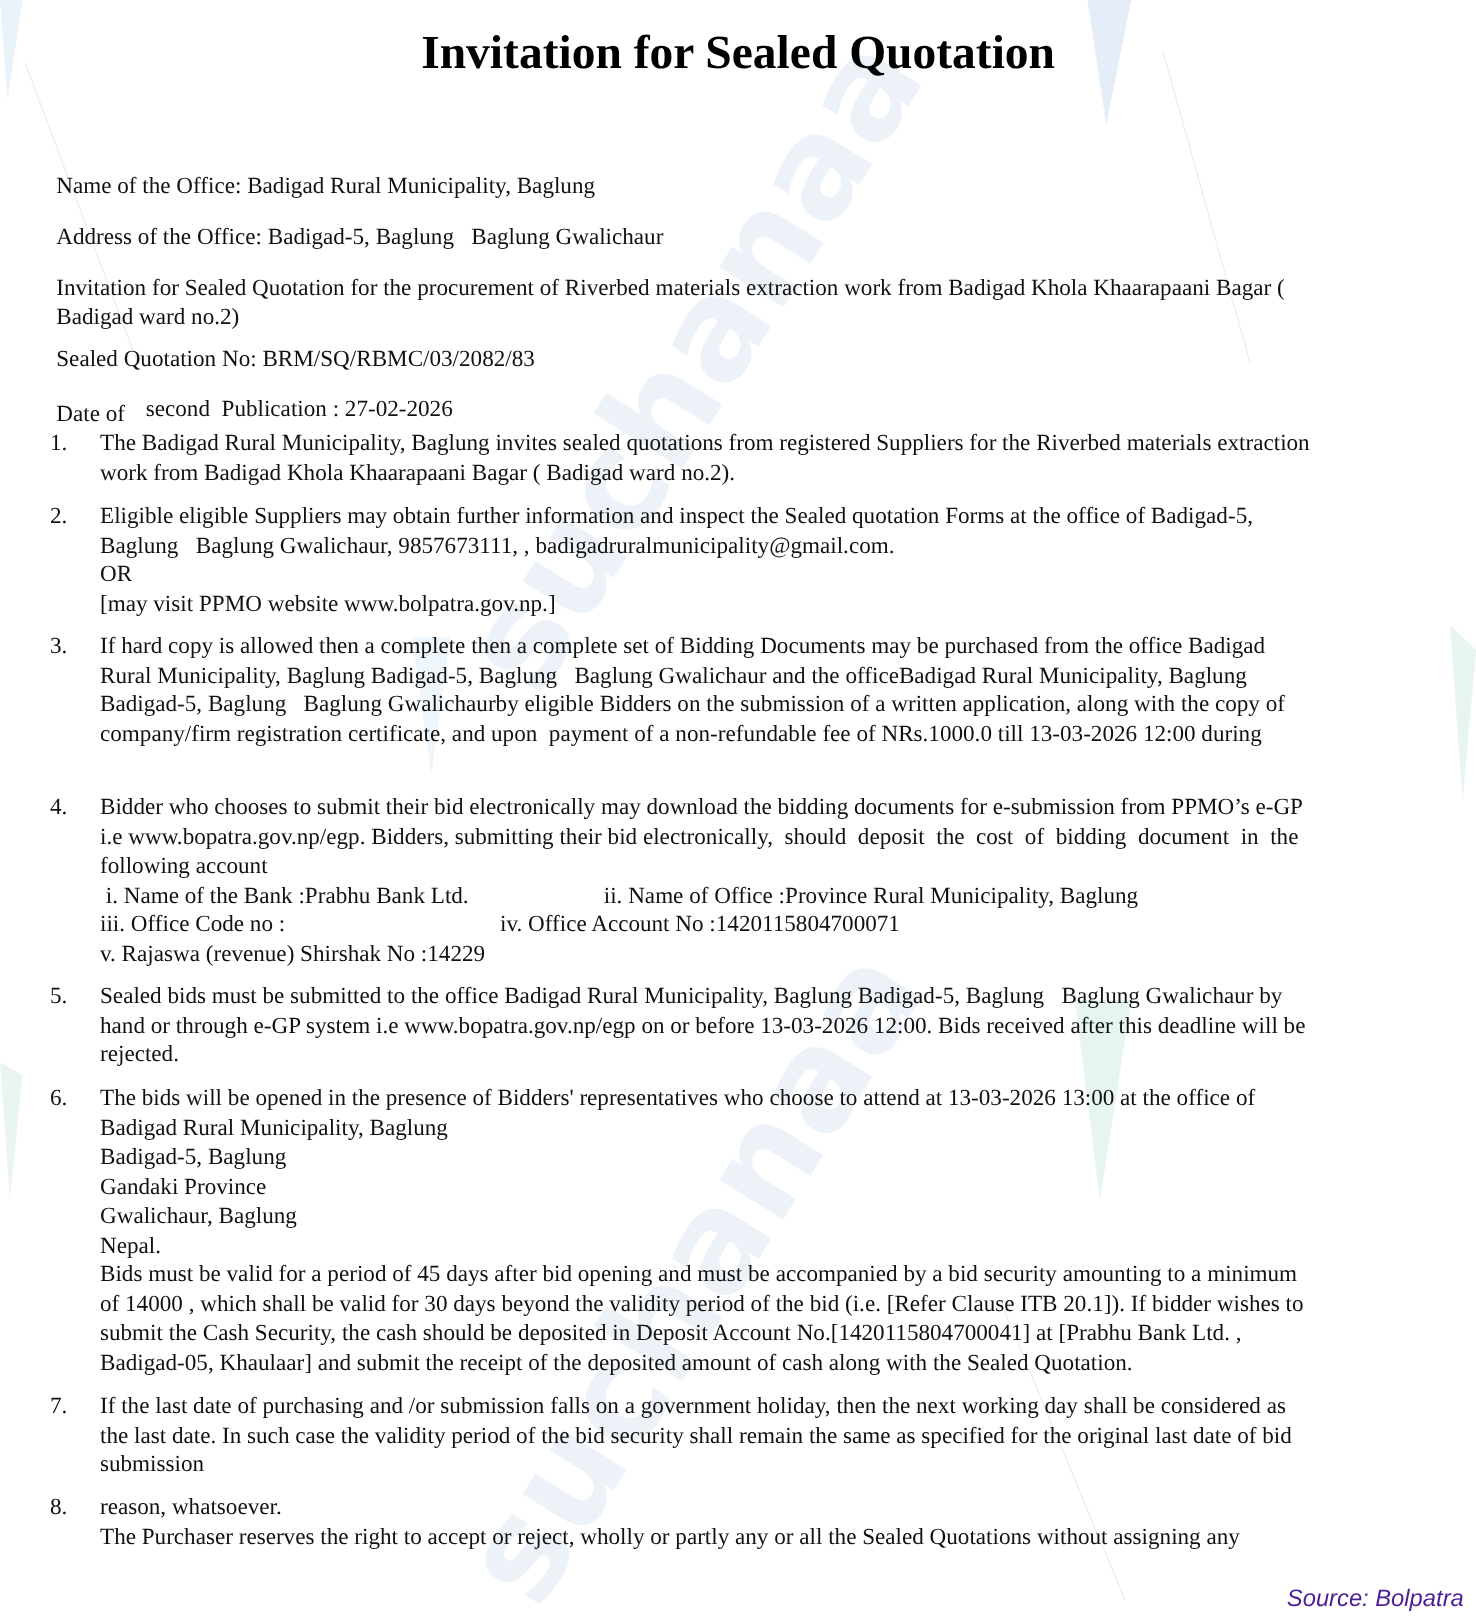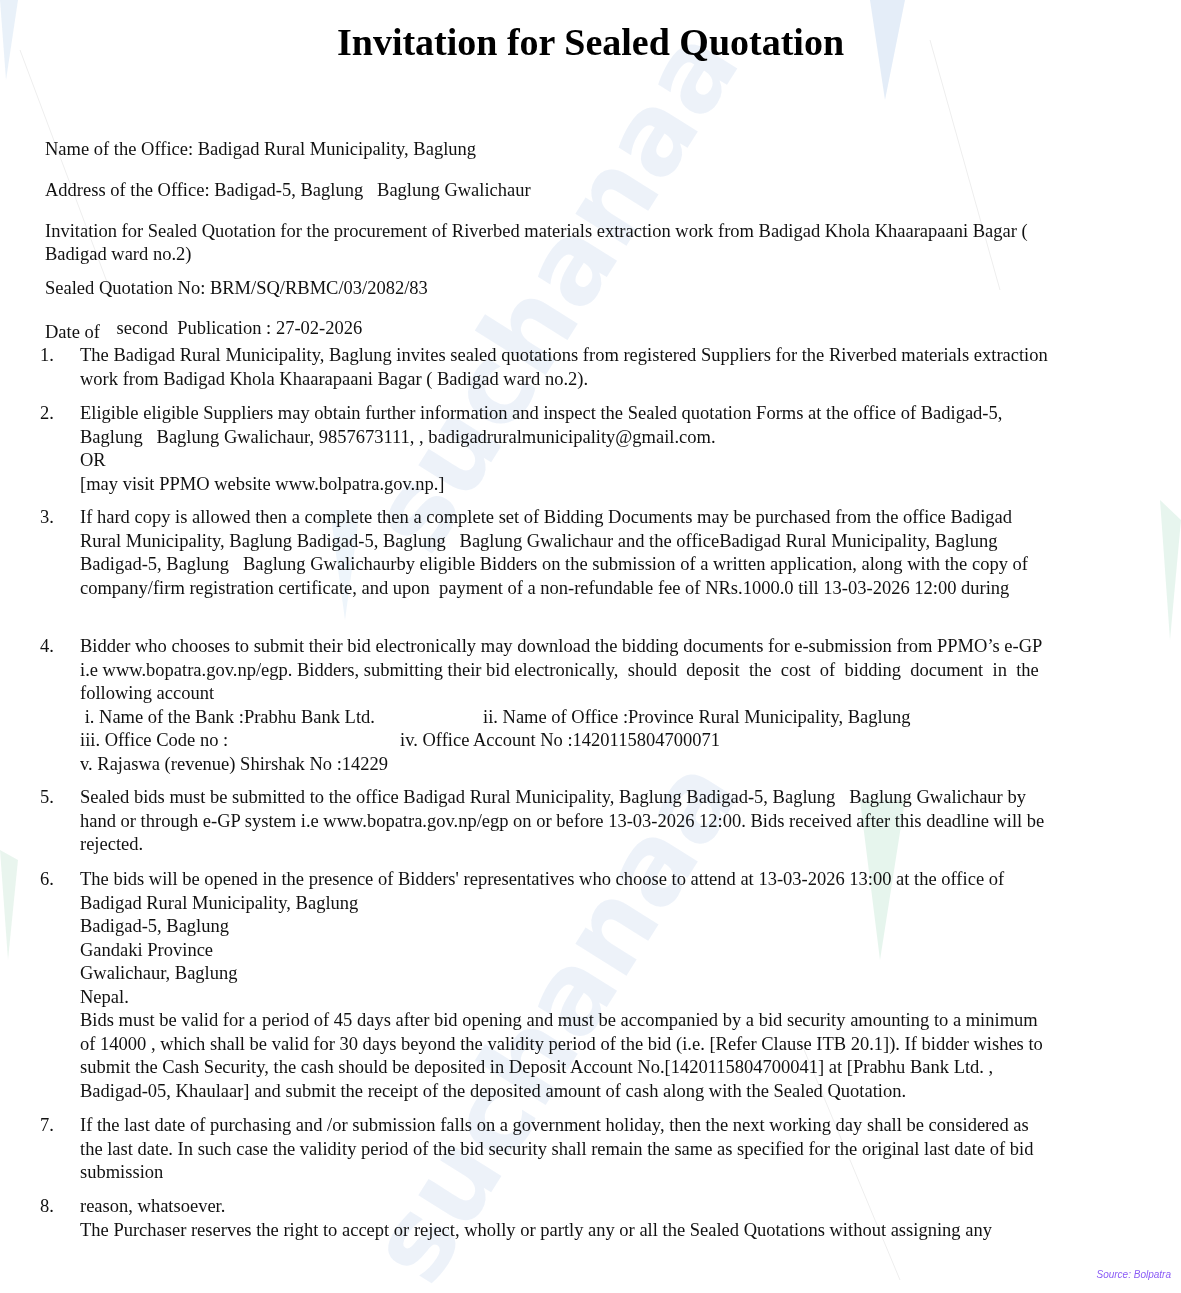--- a/index.html
+++ b/index.html
@@ -61,22 +61,22 @@
     }
     .item .body .line { display: block; white-space: nowrap; }
     .acct-row { display: block; white-space: nowrap; position: relative; height: 23.5px; }
     .acct-row .col2 { position: absolute; }
     .source {
       position: absolute;
       right: 10px;
       top: 1269px;
       font-family: "Liberation Sans", "DejaVu Sans", sans-serif;
       font-style: italic;
-      font-size: 10px;
-      color: #8b5cf6;
+      font-size: 19px;
+      color: #4c1d95;
     }
   </style>
 </head>
 <body>
 
 <svg class="bg-deco" width="1181" height="1293" viewBox="0 0 1181 1293">
   <polygon points="0,0 18,0 6,80" fill="#e3eef8" opacity="0.8"></polygon>
   <polygon points="870,0 905,0 885,100" fill="#dde9f6" opacity="0.8"></polygon>
   <polygon points="1160,500 1181,520 1170,640" fill="#e1f3ea" opacity="0.8"></polygon>
   <polygon points="860,800 905,800 880,960" fill="#e0f2e9" opacity="0.8"></polygon>

